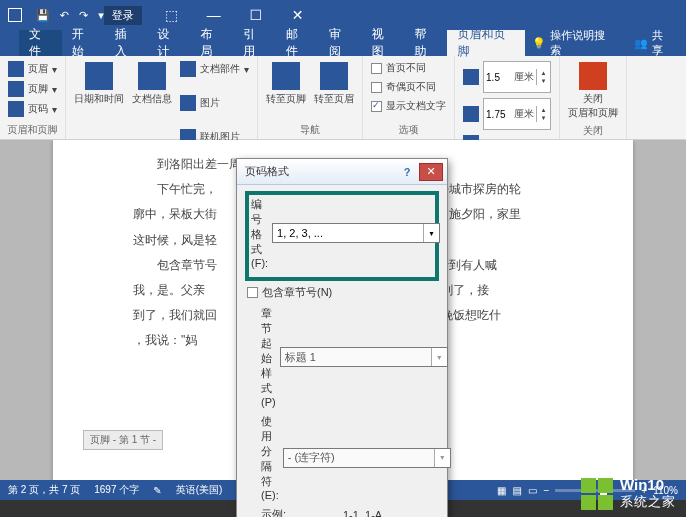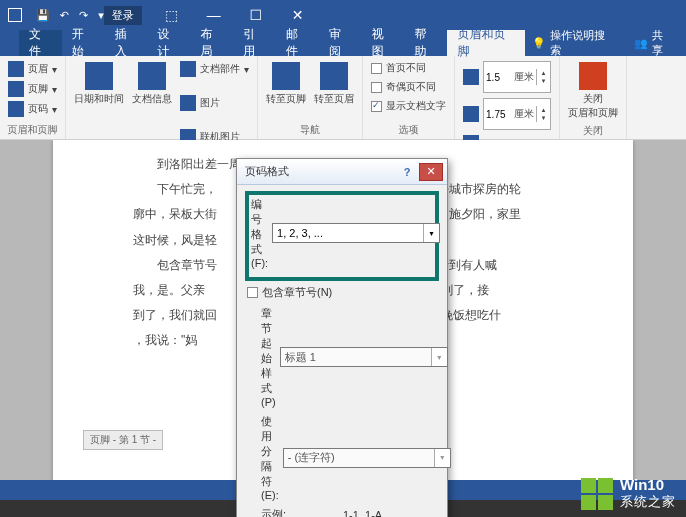--- a/index.html
+++ b/index.html
@@ -246,20 +246,36 @@
             <span>问我晚饭想吃什</span>
           </div>
         <div style="display:flex;">
             <span>，我说："妈</span>
           </div>
       </div>
       <div class="footer-tag">页脚 - 第 1 节 -</div>
     </div>
   </div>
 
+  <div class="statusbar">
+    <span>第 2 页，共 7 页</span>
+    <span>1697 个字</span>
+    <span>✎</span>
+    <span>英语(美国)</span>
+    <span>✉</span>
+    <div class="sb-right">
+      <span>▦</span>
+      <span>▤</span>
+      <span>▭</span>
+      <span>−</span>
+      <div class="zoom-slider"></div>
+      <span>+</span>
+      <span>110%</span>
+    </div>
+  </div>
 </div>
 
 <div class="dialog">
   <div class="dlg-title">
     <span class="t">页码格式</span>
     <span class="hbtn q">?</span>
     <span class="hbtn x">✕</span>
   </div>
   <div class="dlg-body">
     <div class="redbox">

